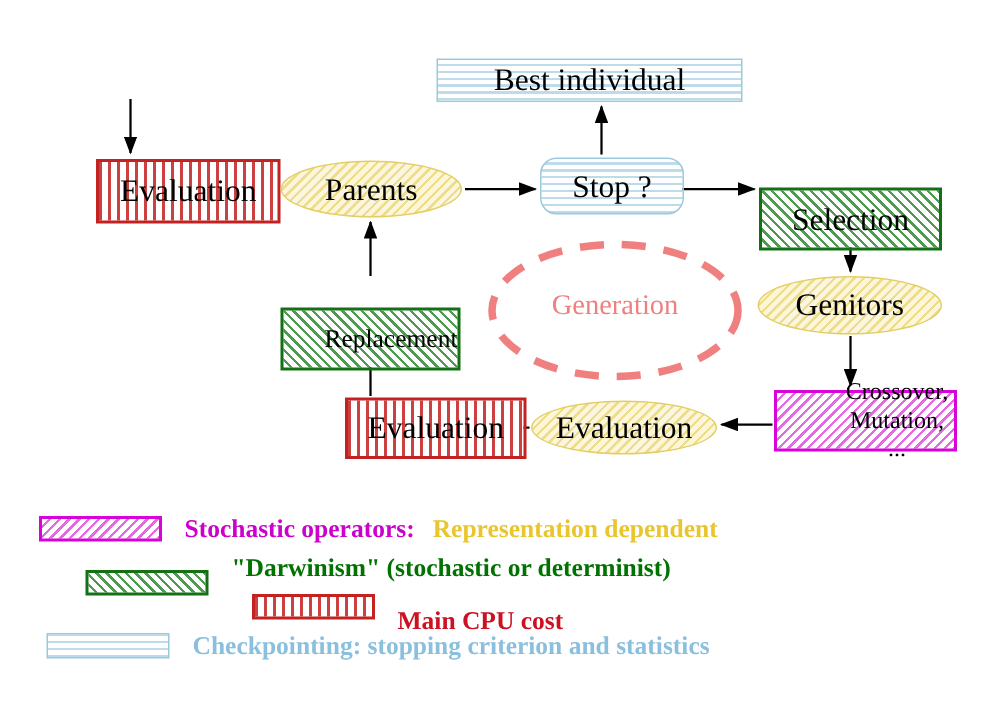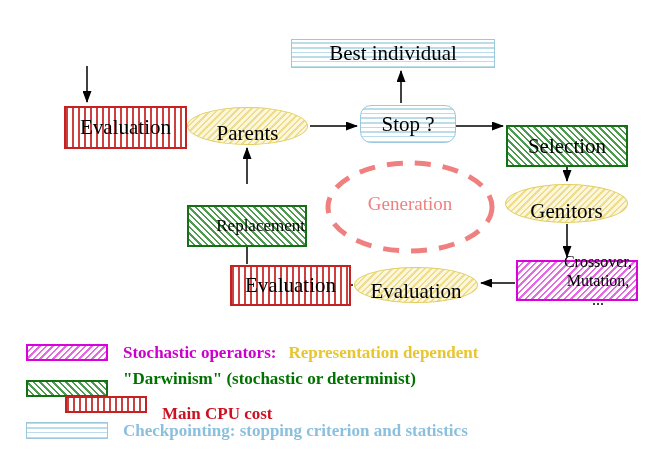--- a/index.html
+++ b/index.html
@@ -28,42 +28,41 @@
     background:repeating-linear-gradient(90deg,var(--red-stripe) 0 1.8px,#fff 1.8px 6px);
     margin-left:39px;
   }
   .stripe-cyan{
     border:1.5px solid var(--cyan-border);
     background:repeating-linear-gradient(0deg,var(--cyan-stripe) 0 1.5px,#fff 1.5px 4.6px);
   }
   .ellipse-yellow{
     border:1.5px solid var(--yellow-border);border-radius:50%;
     background:repeating-linear-gradient(135deg,var(--yellow-fill) 0 3px,var(--yellow-hatch) 3px 4.6px);
-    align-items:flex-end;
   }
   .rounded{border-radius:11px;}
   
   #n-init{left:26px;top:23px;width:122px;height:42px;}
   #n-eval-top{left:25px;top:106px;width:123px;height:43px;}
   #n-parents{left:187px;top:107px;width:121px;height:38px;}
   #n-best{left:291px;top:39px;width:204px;height:29px;}
   #n-stop{left:360px;top:105px;width:96px;height:38px;}
   #n-selection{left:506px;top:105px;width:122px;height:42px;}
   #n-genitors{left:505px;top:184px;width:123px;height:39px;}
   #n-crossover{left:516px;top:260px;width:122px;height:41px;font-size:16px;line-height:1.2;padding-left:42px;}
   #n-offspring{left:354px;top:267px;width:124px;height:36px;}
   #n-eval-bottom{left:191px;top:265px;width:121px;height:41px;}
   #n-replacement{left:187px;top:185px;width:120px;height:42px;font-size:17px;justify-content:flex-end;}
   #generation-label{
     position:absolute;z-index:1;left:330px;top:193px;width:160px;text-align:center;
     color:var(--salmon);font-size:19px;
   }
   
   .legend{position:absolute;z-index:1;left:26px;top:344px;display:flex;flex-direction:column;gap:9px;}
-  .legend-row{display:flex;align-items:center;height:17px;}
+  .legend-row{display:flex;align-items:center;height:17px;justify-content:center;}
   .swatch{width:82px;height:17px;flex:0 0 82px;}
   .legend-text{margin-left:15px;font-size:17px;font-weight:bold;white-space:nowrap;}
   .t-magenta{color:var(--magenta-text);}
   .t-gold{color:var(--gold-text);margin-left:12px;font-weight:bold;font-size:17px;white-space:nowrap;}
   .t-green{color:var(--green-text);}
   .t-red{color:var(--red-text);margin-top:19px;}
   .t-cyan{color:var(--cyan-text);}
 </style>
 </head>
 <body>

